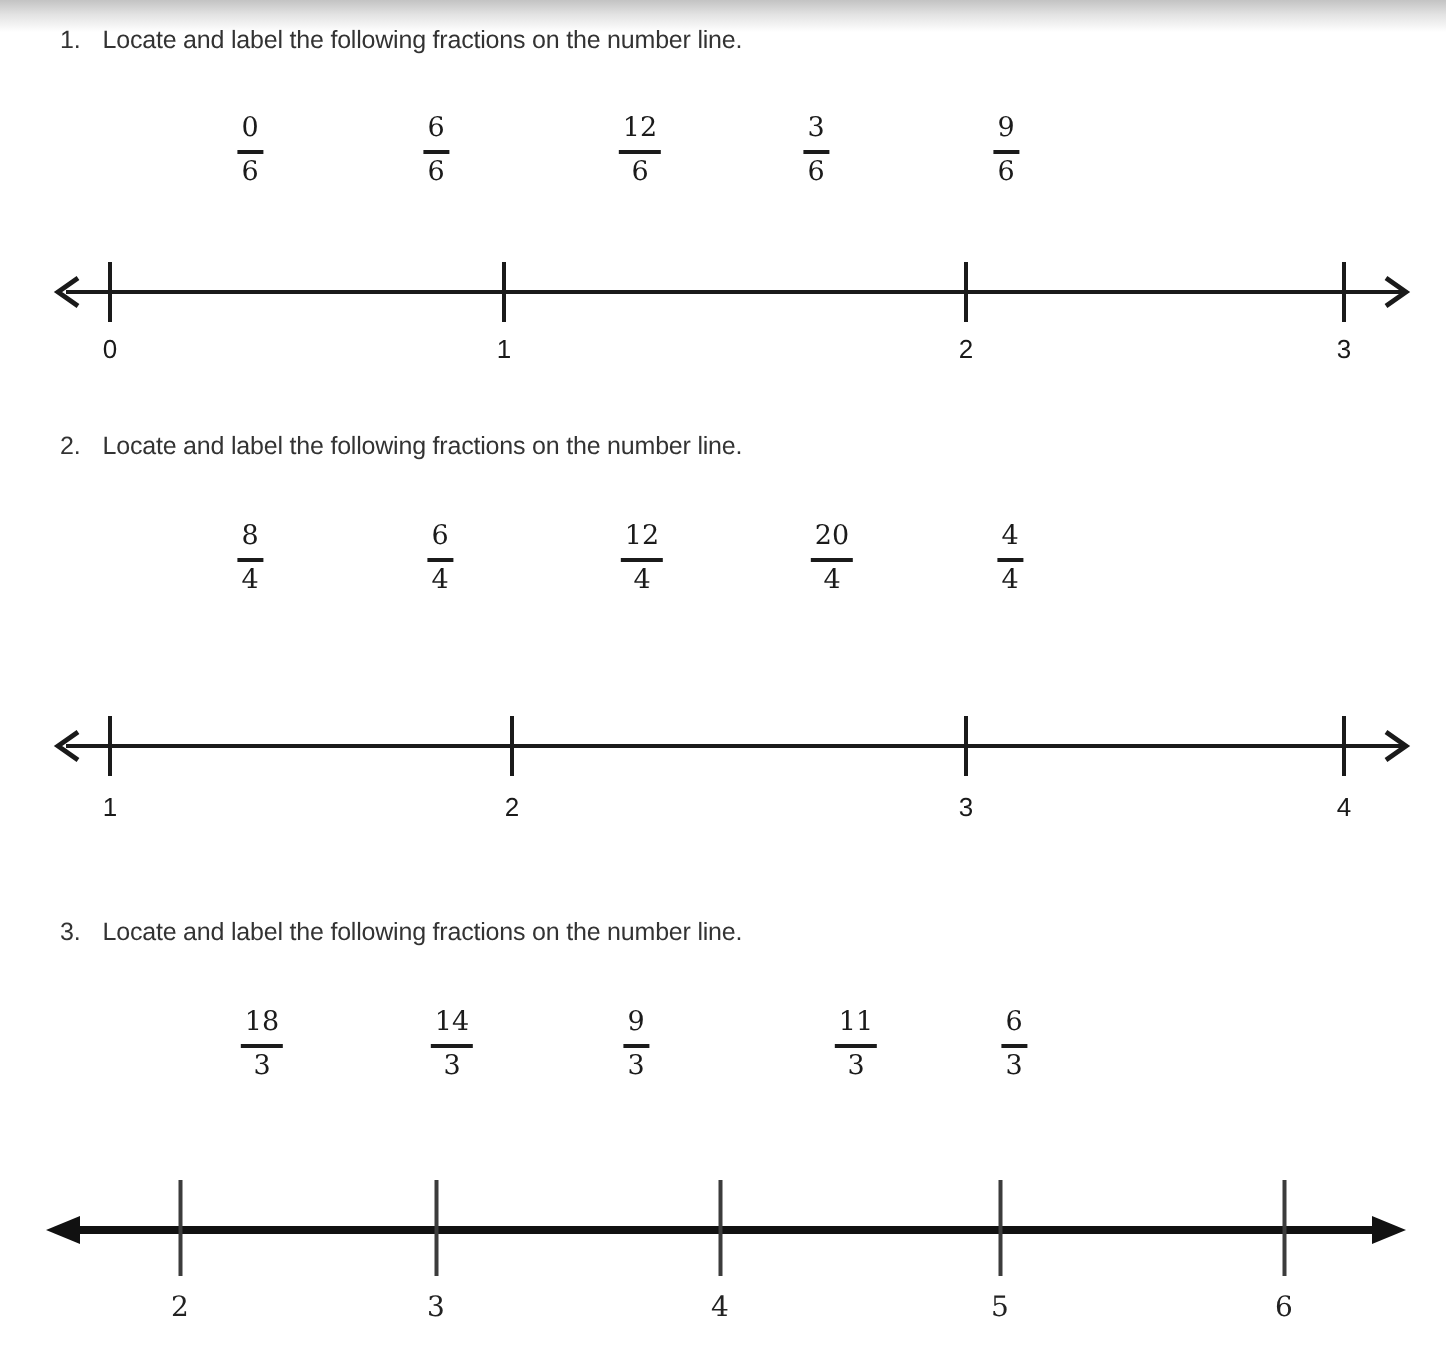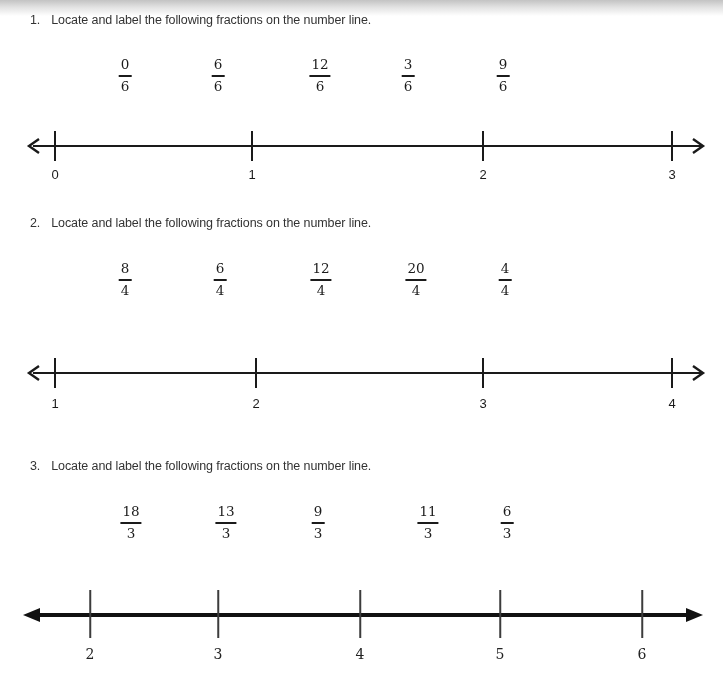--- a/index.html
+++ b/index.html
@@ -134,21 +134,21 @@
 <div class="problem-heading" style="top:459px;">
   <span>3.</span>
   <span>Locate and label the following fractions on the number line.</span>
 </div>
 
 <div class="fraction" style="left:131px;top:504px;">
   <span class="num">18</span>
   <span class="den">3</span>
 </div>
 <div class="fraction" style="left:226px;top:504px;">
-  <span class="num">13</span>
+  <span class="num">14</span>
   <span class="den">3</span>
 </div>
 <div class="fraction" style="left:318px;top:504px;">
   <span class="num">9</span>
   <span class="den">3</span>
 </div>
 <div class="fraction" style="left:428px;top:504px;">
   <span class="num">11</span>
   <span class="den">3</span>
 </div>

